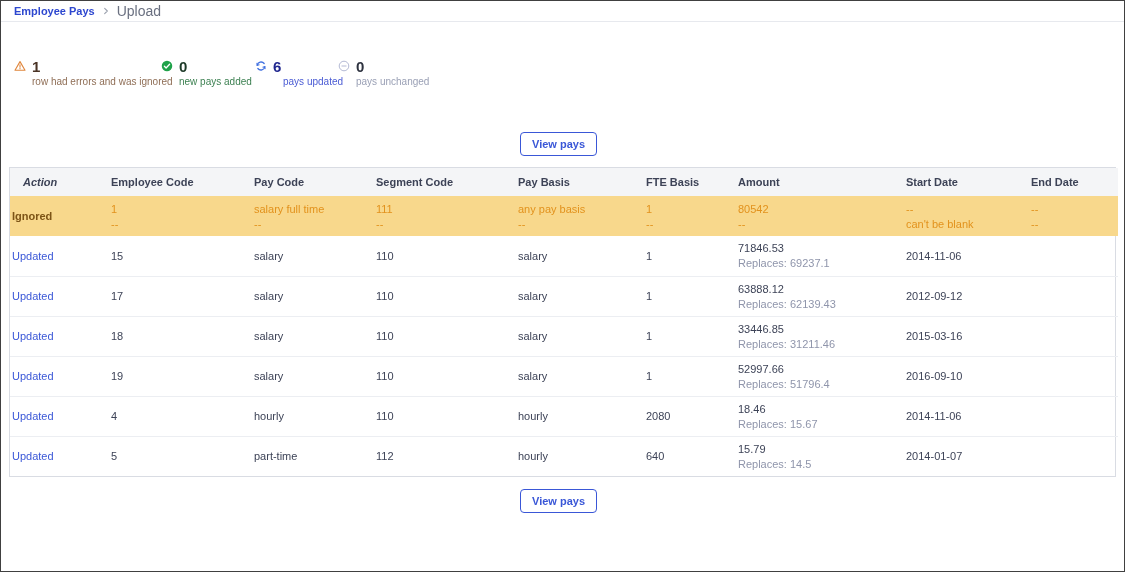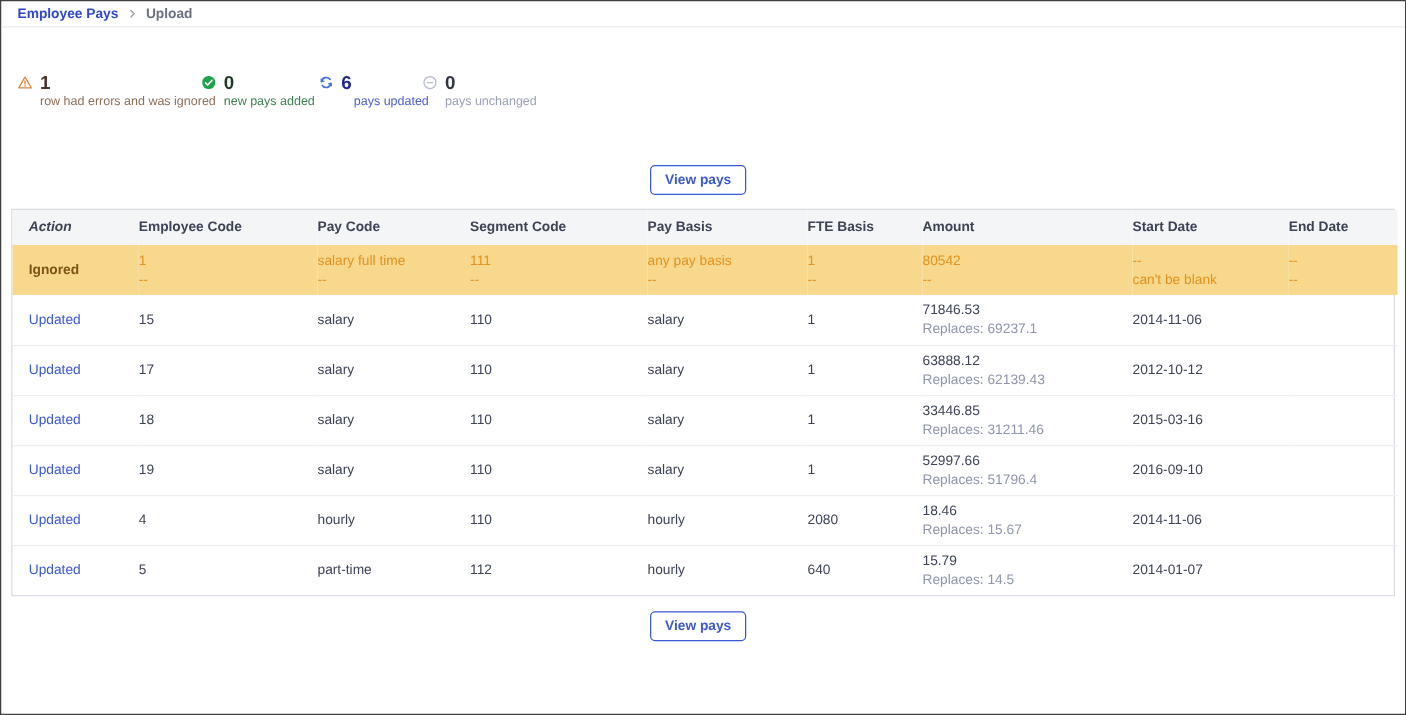--- a/index.html
+++ b/index.html
@@ -16,21 +16,21 @@
     background:#fff;overflow:hidden;position:relative;
   }
   
   .breadcrumb-bar{
     display:flex;align-items:center;gap:7px;
     padding:3px 0 3px 13px;height:21px;
     border-bottom:1px solid #e7e9ee;
   }
   .crumb-link{font-size:11px;font-weight:700;color:var(--breadcrumb-link,#2d47cf);text-decoration:none;cursor:pointer;}
   .crumb-sep{display:flex;align-items:center;color:#9aa0ad;}
-  .crumb-current{font-size:11px;color:#6a7080;font-weight:bold;}
+  .crumb-current{font-size:14px;color:#6a7080;}
   
   .page-title{
     margin:39px 0 0 13px;font-size:17px;line-height:19px;font-weight:700;
     color:var(--title);
   }
   
   .stats{display:flex;margin:35px 0 0 13px;}
   .stat{white-space:nowrap;}
   .stat-errors{width:147px;}
   .stat-added{width:94px;}
@@ -72,21 +72,21 @@
   thead tr{background:var(--header-bg,#f4f5f7);}
   th{
     font-size:11px;font-weight:700;color:var(--text);text-align:left;
     padding:8px 6px 8px 0;height:28px;
   }
   th.first{padding-left:13px;font-style:italic;}
   td{
     font-size:11px;color:var(--text);padding:5px 6px 5px 0;
     height:40px;vertical-align:middle;
   }
-  td.first{padding-left:13px;}
+  td.first{padding-left:2px;}
   tr.updated + tr.updated td{border-top:1px solid var(--row-border,#eceef2);}
   tr.ignored{background:var(--warning-bg,#f8d88c);}
   tr.ignored .cell-main,
   tr.ignored .cell-sub{color:var(--warning-text,#e2921d);}
   .action-ignored{font-weight:700;color:var(--warning-dark,#7d5416) !important;font-size:11px;}
   .action-updated{font-weight:400;color:var(--primary);font-size:11px;text-decoration:none;cursor:pointer;text-align:right;}
   .cell-sub{margin-top:3px;color:var(--muted);}
 </style>
 </head>
 <body>
@@ -267,21 +267,21 @@
               <div class="cell-main">salary</div>
             </td>
             <td>
               <div class="cell-main">1</div>
             </td>
             <td>
               <div class="cell-main">63888.12</div>
               <div class="cell-sub">Replaces: 62139.43</div>
             </td>
             <td>
-              <div class="cell-main">2012-10-12</div>
+              <div class="cell-main">2012-09-12</div>
             </td>
             <td>
               <div class="cell-main"></div>
             </td>
           </tr>
           <tr class="updated">
             <td class="first"><a class="action-updated">Updated</a></td>
             <td>
               <div class="cell-main">18</div>
             </td>

